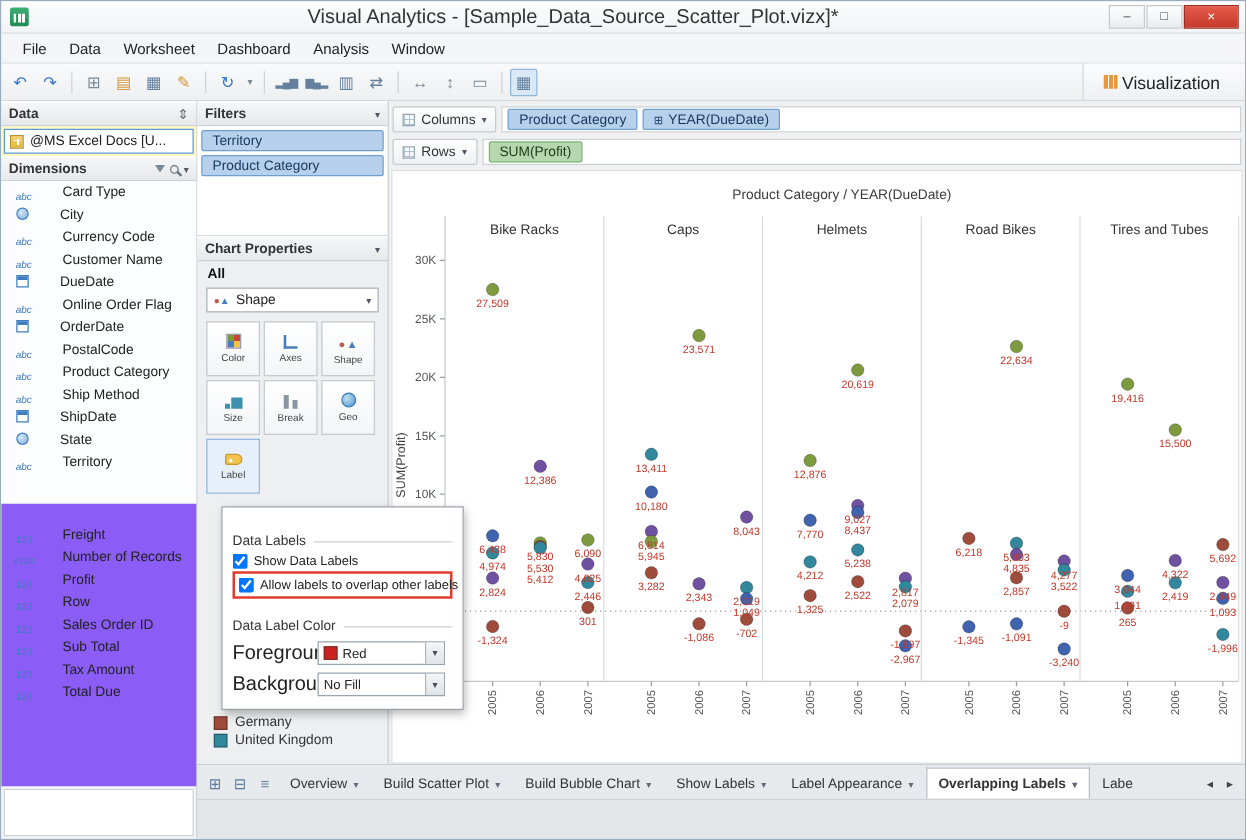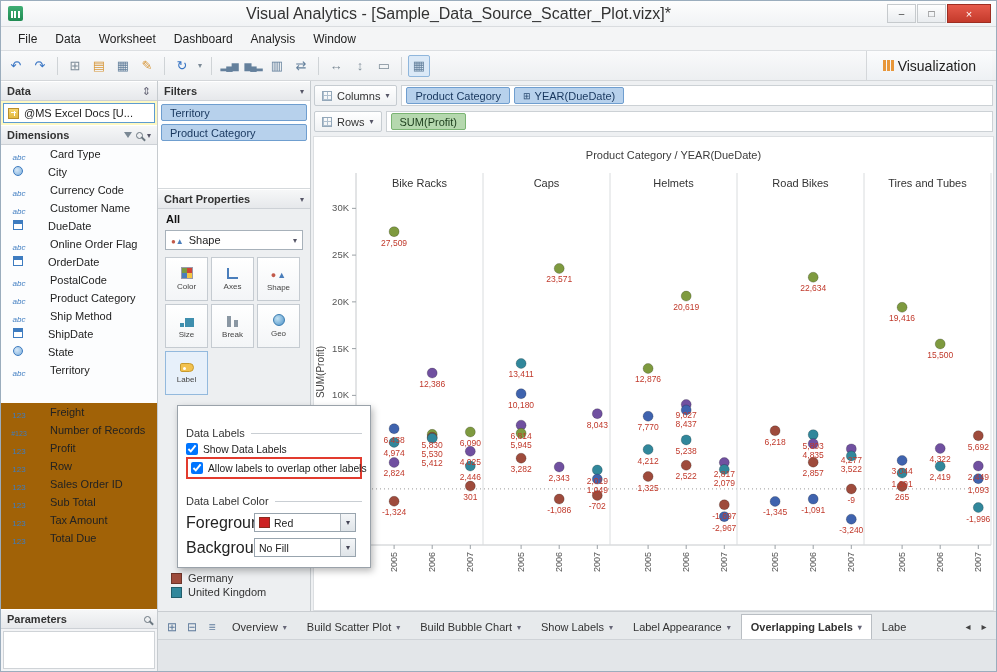--- a/index.html
+++ b/index.html
@@ -44,21 +44,21 @@
   .icon-search{width:7px;height:7px;border:1.5px solid #6b7780;border-radius:50%;position:relative;display:inline-block;}
   .icon-search::after{content:"";position:absolute;width:5px;height:1.5px;background:#6b7780;transform:rotate(45deg);right:-4px;bottom:-2px;}
   .icon-funnel{width:0;height:0;border-left:4px solid transparent;border-right:4px solid transparent;border-top:6px solid #7a8894;display:inline-block;}
   .ds-area{background:#fef9c3;padding:2px;flex:0 0 24px;}
   .ds-row{display:flex;align-items:center;gap:5px;height:20px;padding:0 4px;background:#fff;border:1px solid #5c9bd1;font-size:11px;color:#222;white-space:nowrap;overflow:hidden;}
   .ds-ic{width:11px;height:11px;flex:0 0 auto;background:linear-gradient(#f6d56c,#e2b83e);border:1px solid #b98f2a;position:relative;}
   .ds-ic::before{content:"";position:absolute;inset:2px;background:
      linear-gradient(90deg,transparent 0 3px,#fff 3px 4px,transparent 4px),
      linear-gradient(0deg,transparent 0 3px,#fff 3px 4px,transparent 4px);}
   .dim-list{flex:0 0 258px;background:#fcfdfe;padding-top:3px;overflow:hidden;}
-  .meas-list{flex:1;background:#a16207;padding-top:3px;overflow:hidden;}
+  .meas-list{flex:1;background:#8b5cf6;padding-top:19px;overflow:hidden;}
   .dim-row{display:flex;height:18px;padding:0 4px 0 8px;font-size:11px;color:#222;white-space:nowrap;gap:19px;}
   .dim-ic{display:inline-flex;align-items:center;justify-content:center;width:20px;flex:0 0 20px;font-size:8px;color:#3e7cc0;margin-right:2px;}
   .ic-abc::before{content:"abc";font-style:italic;}
   .ic-num::before{content:"123";}
   .ic-numrec::before{content:"#123";font-size:7px;}
   .ic-calendar{width:10px;height:10px;flex:0 0 10px;margin:0 6px 0 4px;border:1px solid #3e7cc0;background:linear-gradient(#3e7cc0 0 3px,#fff 3px);}
   .ic-globe{width:10px;height:10px;flex:0 0 10px;margin:0 6px 0 4px;border:1px solid #3e7cc0;border-radius:50%;background:radial-gradient(circle at 35% 35%,#d5e7f7,#7fb0dd);}
   .param-box{flex:0 0 38px;background:#fff;border:1px solid #cfd3d7;margin:2px;}
 
   
@@ -281,26 +281,20 @@
             <span>Sub Total</span>
           </div>
           <div class="dim-row">
             <span class="dim-ic ic-num"></span>
             <span>Tax Amount</span>
           </div>
           <div class="dim-row">
             <span class="dim-ic ic-num"></span>
             <span>Total Due</span>
           </div>
-      </div>
-      <div class="section-header">
-        <span>Parameters</span>
-        <span class="hdr-right">
-            <span class="icon-search"></span>
-          </span>
       </div>
       <div class="param-box"></div>
     </div>
 
     <div class="right-stack">
       <div class="top-row">
 
         <div class="mid-panel">
           <div class="section-header">
             <span>Filters</span>

